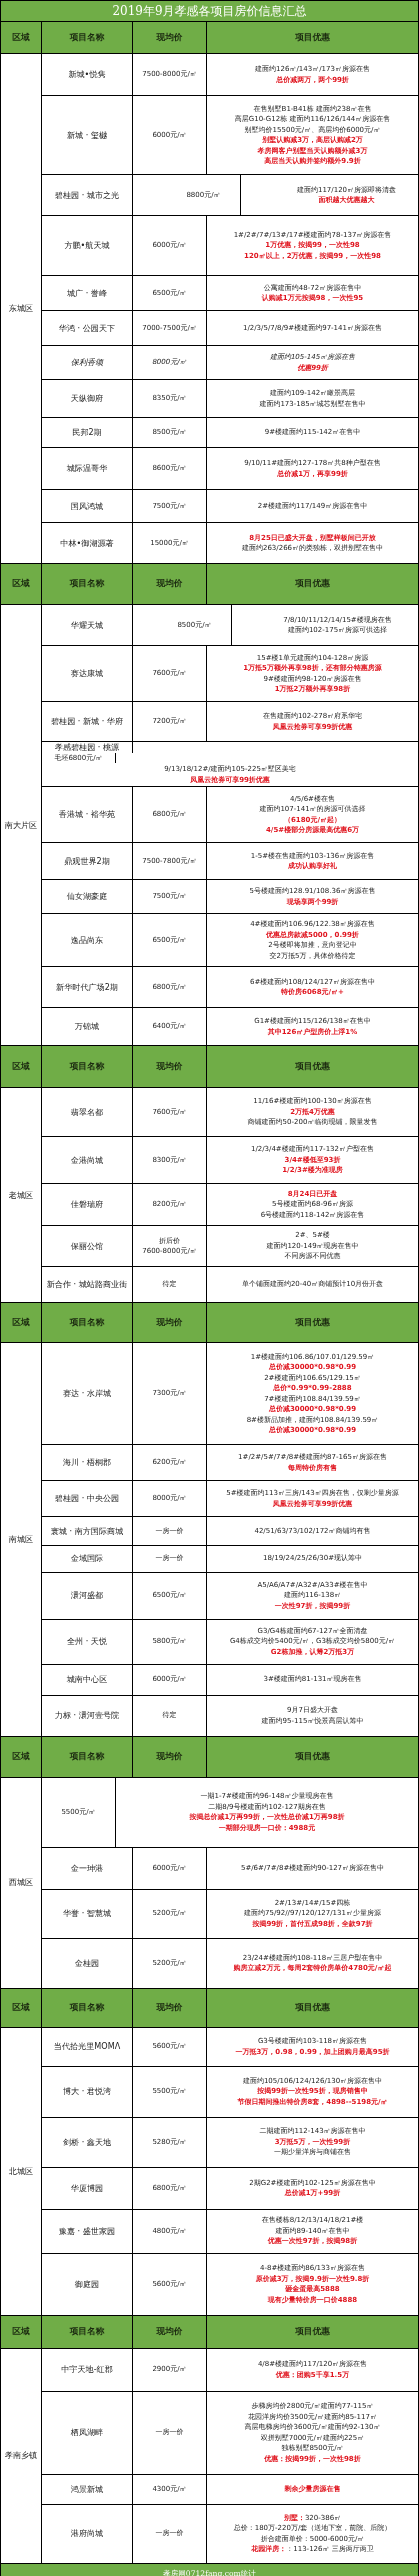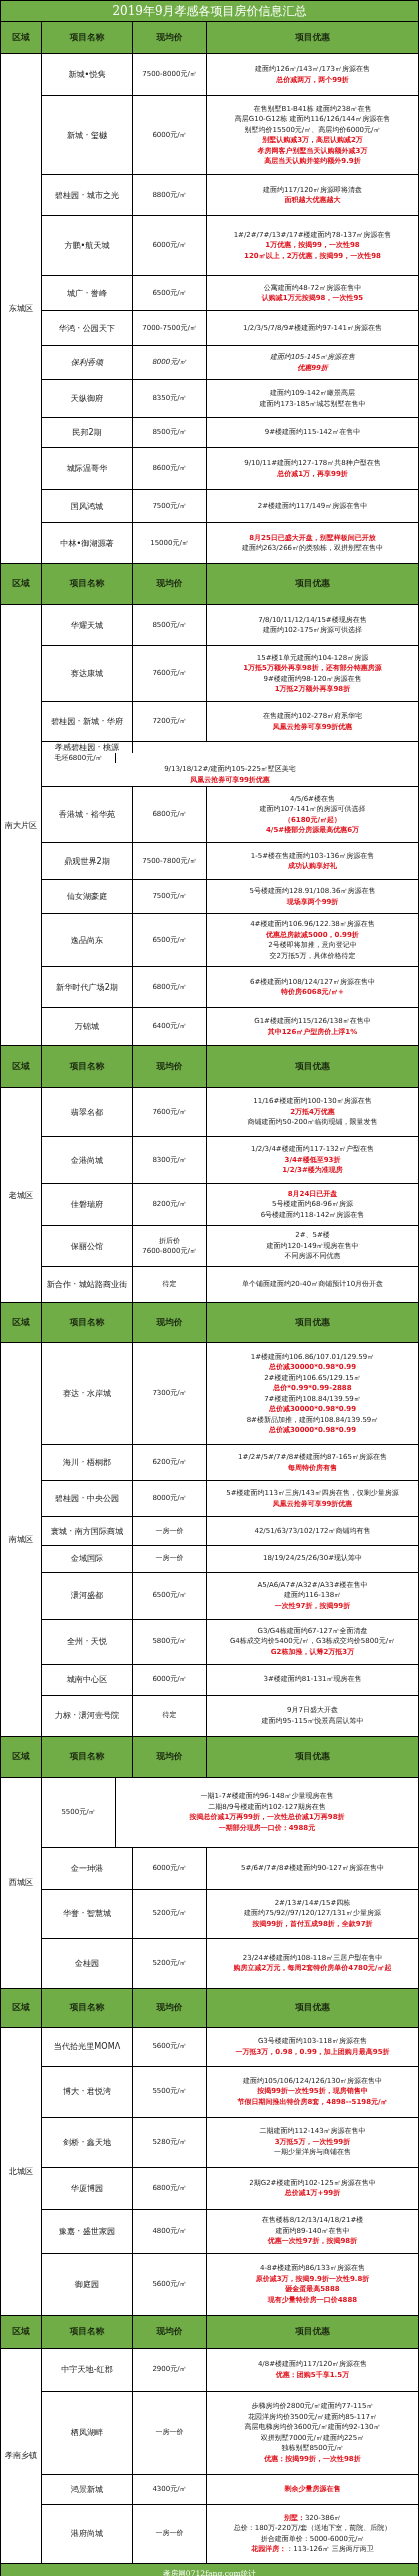--- a/index.html
+++ b/index.html
@@ -57,21 +57,21 @@
             </div>
             <div class="cell c-promo">
               <div class="line-black">在售别墅B1-B41栋  建面约238㎡在售</div>
               <div class="line-black">高层G10-G12栋  建面约116/126/144㎡房源在售</div>
               <div class="line-black">别墅均价15500元/㎡、高层均价6000元/㎡</div>
               <div class="line-red">别墅认购减3万，高层认购减2万</div>
               <div class="line-red">孝房网客户别墅当天认购额外减3万</div>
               <div class="line-red">高层当天认购并签约额外9.9折</div>
             </div>
           </div>
-          <div class="row" style="height: 41px;">
+          <div class="row" style="height: 41px; gap: 34px;">
             <div class="cell c-name">碧桂园 · 城市之光</div>
             <div class="cell c-price">
               <div>8800元/㎡</div>
             </div>
             <div class="cell c-promo">
               <div class="line-black">建面约117/120㎡房源即将清盘</div>
               <div class="line-red">面积越大优惠越大</div>
             </div>
           </div>
           <div class="row" style="height: 60px;">
@@ -166,21 +166,21 @@
       </div>
       <div class="hdr" style="height: 41px;">
         <div class="h h-region">区域</div>
         <div class="h h-name">项目名称</div>
         <div class="h h-price">现均价</div>
         <div class="h h-promo">项目优惠</div>
       </div>
       <div class="group">
         <div class="region">南大片区</div>
         <div class="rows">
-          <div class="row" style="height: 41px;">
+          <div class="row" style="height: 41px; gap: 25px;">
             <div class="cell c-name">华耀天城</div>
             <div class="cell c-price">
               <div>8500元/㎡</div>
             </div>
             <div class="cell c-promo">
               <div class="line-black">7/8/10/11/12/14/15#楼现房在售</div>
               <div class="line-black">建面约102-175㎡房源可供选择</div>
             </div>
           </div>
           <div class="row" style="height: 56px;">

